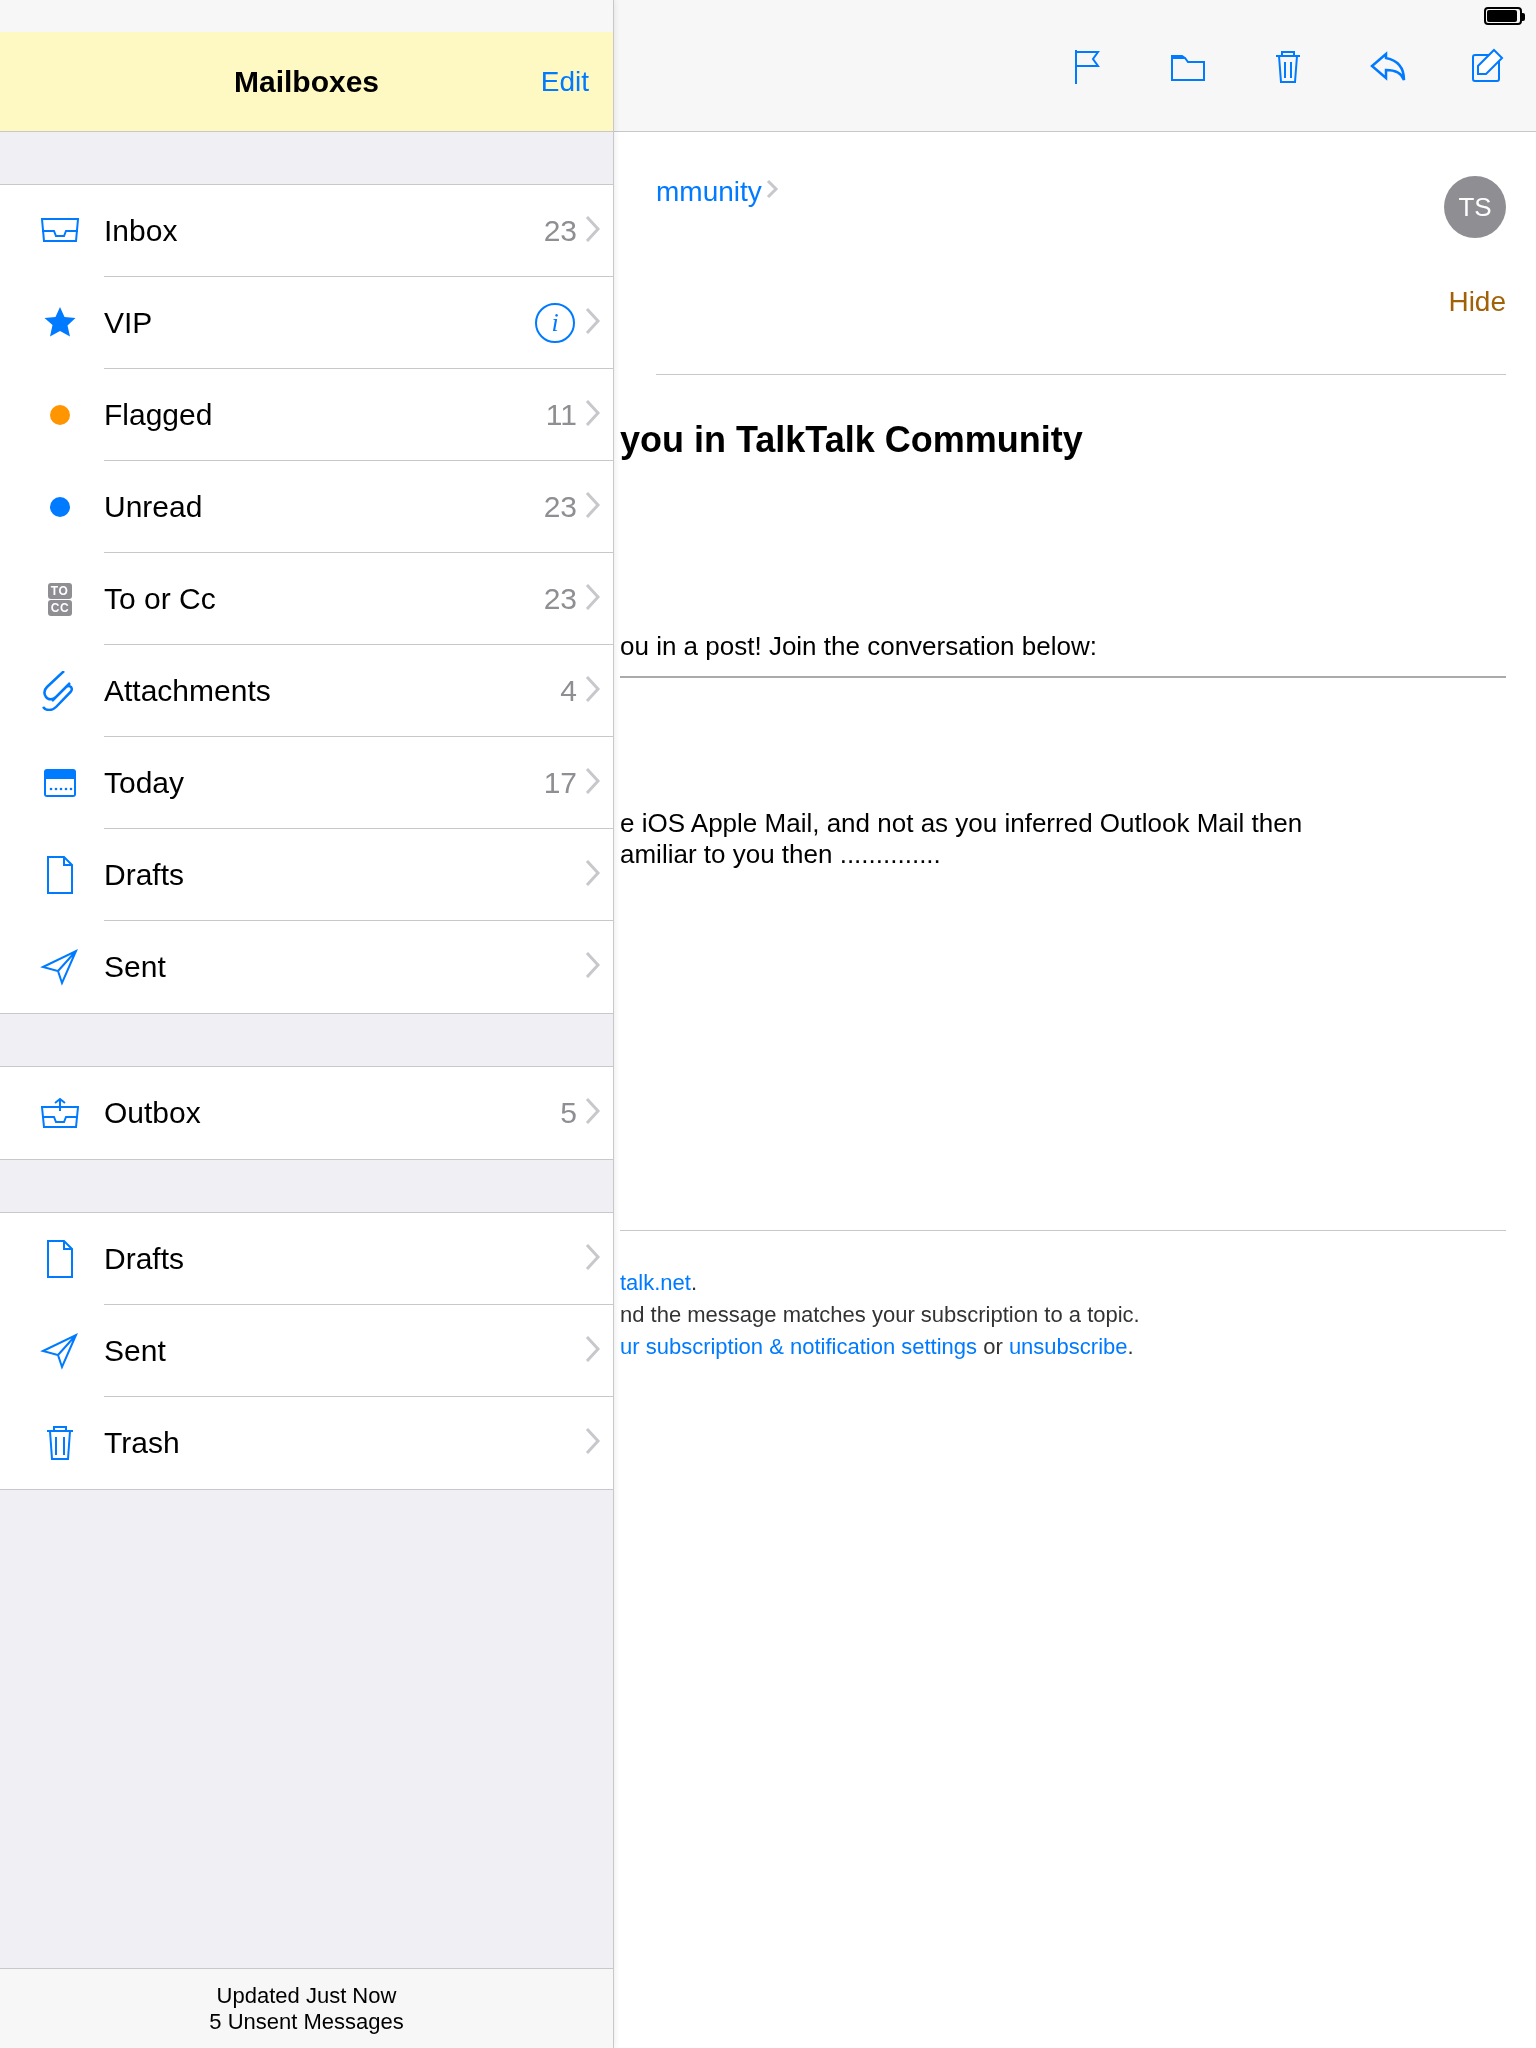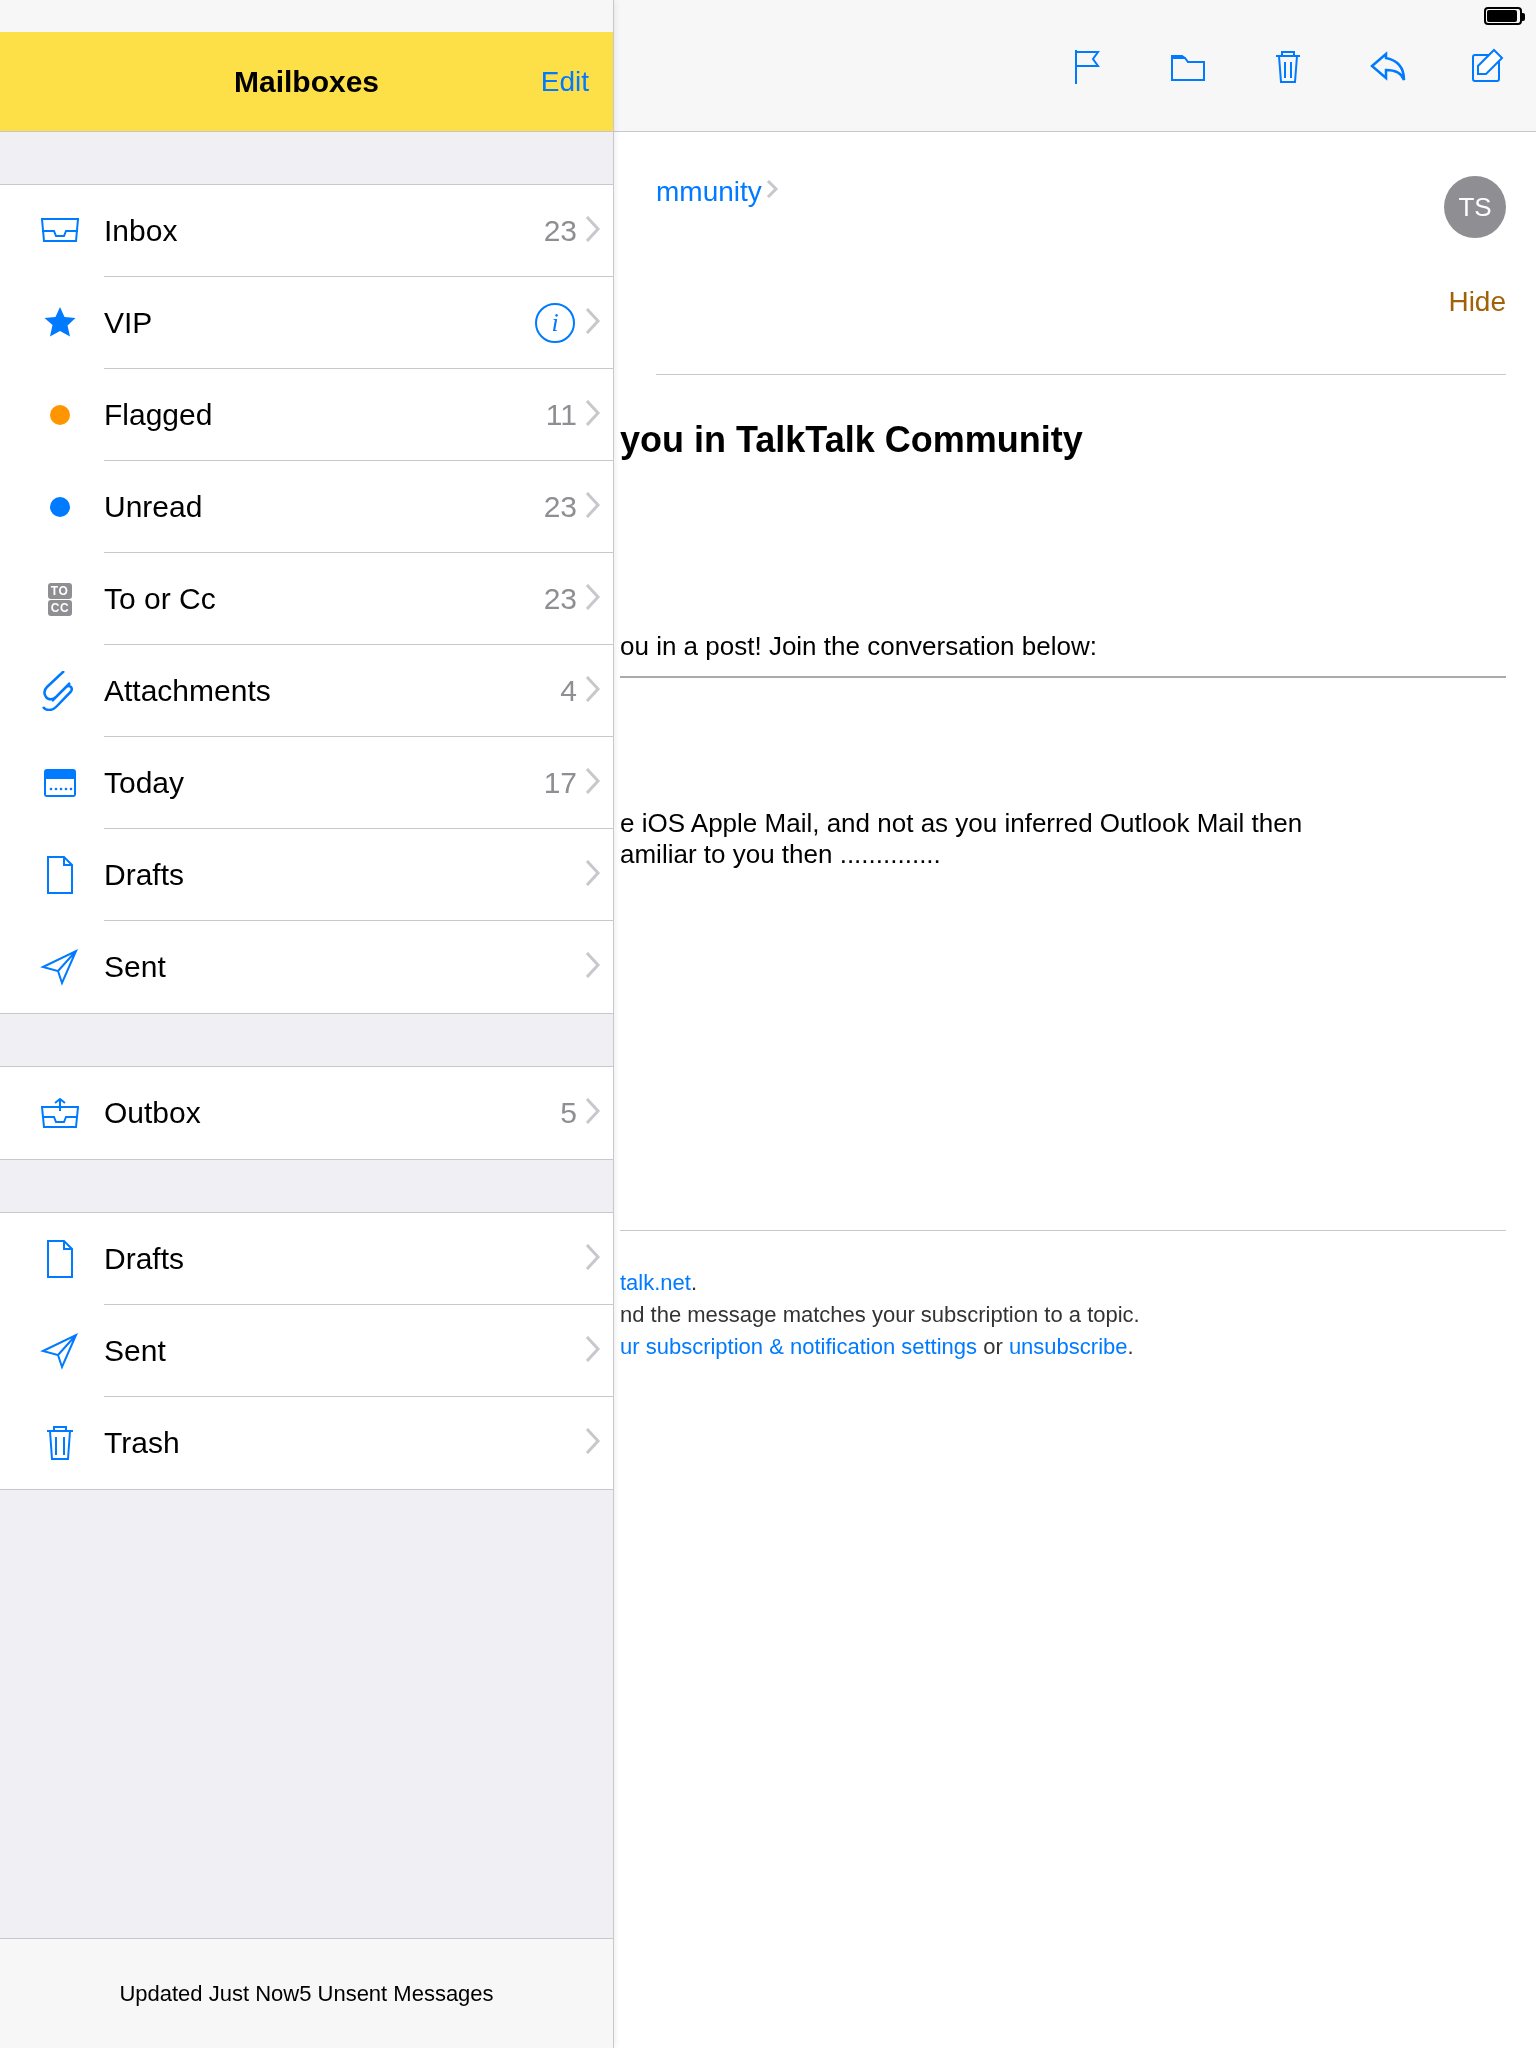--- a/index.html
+++ b/index.html
@@ -12,21 +12,21 @@
 .status .right { display:flex; align-items:center; gap:6px; }
 .wifi { width:24px; height:18px; }
 .batt-wrap { display:flex; align-items:center; }
 .batt { width:38px; height:18px; border:2px solid #000; border-radius:4px; position:relative; }
 .batt::after { content:""; position:absolute; right:-5px; top:4px; width:3px; height:8px; background:#000; border-radius:0 2px 2px 0; }
 .batt .fill { position:absolute; left:1px; top:1px; bottom:1px; width:87%; background:#000; border-radius:2px; }
 
 
 .sidebar { position:absolute; left:0; top:0; width:614px; height:100%; background:#efeff4; display:flex; flex-direction:column; border-right:1px solid #c8c7cc; z-index:10; box-shadow:1px 0 6px rgba(0,0,0,.08);}
 .sidebar .status-space { height:32px; background:#f7f7f7; }
-.sb-header { height:100px; background:#fde047; border-bottom:1px solid #c8c7cc; position:relative; display:flex; align-items:center; justify-content:center; }
+.sb-header { height:100px; background:#fef9c3; border-bottom:1px solid #c8c7cc; position:relative; display:flex; align-items:center; justify-content:center; }
 .sb-title { font-size:30px; font-weight:600; color:#000; }
 .sb-edit { position:absolute; right:24px; top:50%; transform:translateY(-50%); font-size:28px; color:#007aff; }
 
 .groupgap { height:52px; }
 
 .group { background:#fff; border-top:1px solid #c8c7cc; border-bottom:1px solid #c8c7cc; }
 .row { height:92px; display:flex; align-items:center; padding:0 10px 0 30px; position:relative; }
 .row + .row { }
 .row:not(:last-child)::after { content:""; position:absolute; left:104px; right:0; bottom:0; height:1px; background:#c8c7cc;}
 .row .icon { width:60px; display:flex; justify-content:center; align-items:center; }
@@ -34,21 +34,21 @@
 .row .count { font-size:30px; color:#8e8e93; margin-right:6px; }
 .row .chev { color:#c7c7cc; }
 .chev svg { width:20px; height:30px; }
 .info-circle { width:40px; height:40px; border:2px solid #007aff; border-radius:50%; color:#007aff; display:flex; align-items:center; justify-content:center; font-family:Georgia,serif; font-style:italic; font-size:26px; margin-right:8px;}
 .dot-orange { width:20px; height:20px; border-radius:50%; background:#ff9500; }
 .dot-blue { width:20px; height:20px; border-radius:50%; background:#007aff; }
 
 .tocc { display:flex; flex-direction:column; gap:1px; }
 .tocc span { background:#8e8e93; color:#fff; font-size:12px; font-weight:700; padding:1px 3px; border-radius:3px; letter-spacing:.5px;}
 
-.sb-footer { position:absolute; bottom:0; left:0; right:0; height:110px; background:#f7f7f7; border-top:1px solid #c8c7cc; display:flex; flex-direction:row; align-items:center; justify-content:center; font-size:22px; color:#000; }
+.sb-footer { position:absolute; bottom:0; left:0; right:0; height:80px; background:#f7f7f7; border-top:1px solid #c8c7cc; display:flex; flex-direction:column; align-items:center; justify-content:center; font-size:22px; color:#000; }
 .sb-footer .l2 { font-size:22px; color:#000; }
 
 
 .pane { position:absolute; left:0; right:0; top:0; height:100%; background:#fff; }
 .toolbar { height:132px; background:#f7f7f7; border-bottom:1px solid #c8c7cc; display:flex; align-items:center; justify-content:flex-end; padding:0 28px 0 0; gap:60px; }
 .tool { color:#007aff; display:flex; align-items:center; justify-content:center; }
 .tool svg { width:40px; height:40px; }
 
 .msg { padding:44px 30px 0 620px; font-size:26px; color:#000; }
 .msg-head { display:flex; justify-content:space-between; align-items:flex-start; border-bottom:1px solid #c8c7cc; padding-bottom:56px;margin-left:36px; }

